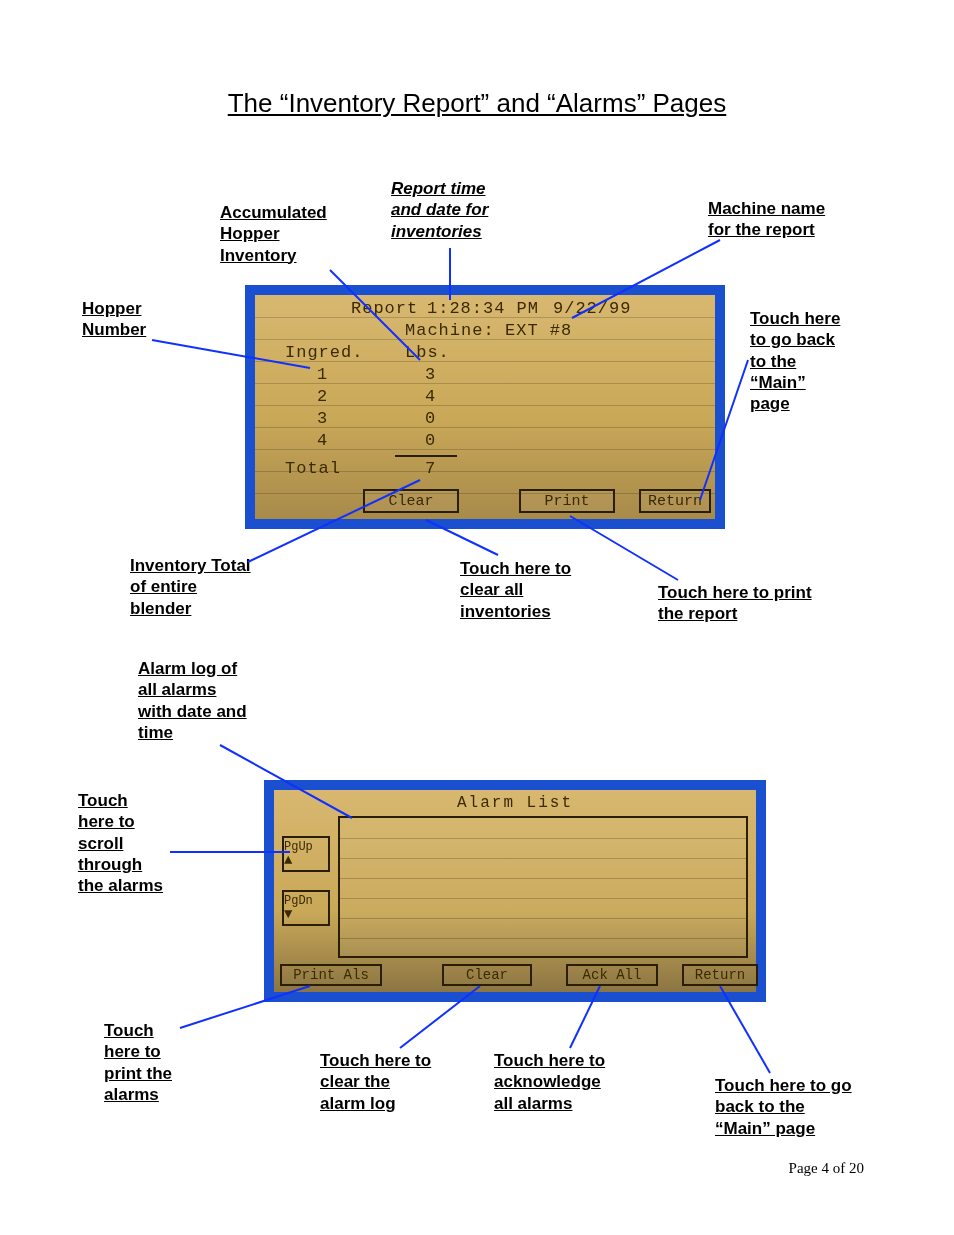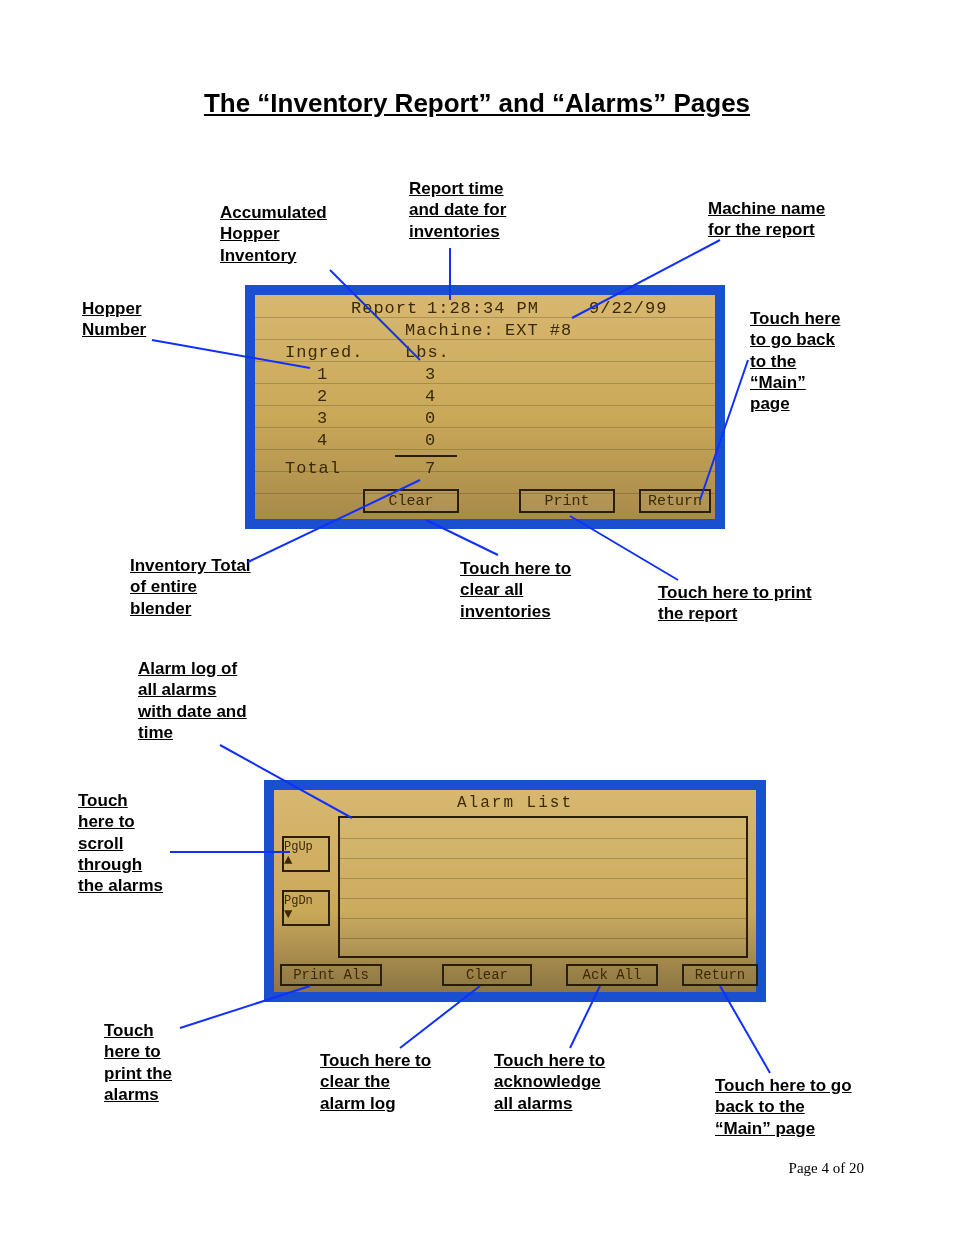--- a/index.html
+++ b/index.html
@@ -11,21 +11,21 @@
     position: relative;
     overflow: hidden;
   }
   .page-title {
     position: absolute;
     top: 88px;
     left: 0;
     width: 100%;
     text-align: center;
     font-size: 26px;
-    font-weight: bold;
+    font-weight: normal;
     text-decoration: underline;
   }
   .annotation {
     position: absolute;
     font-weight: bold;
     text-decoration: underline;
     font-size: 17px;
     line-height: 1.25;
   }
   .page-footer {
@@ -143,21 +143,21 @@
     pointer-events: none;
   }
   svg.overlay line { stroke: #1030ff; stroke-width: 2; }
 </style>
 </head>
 <body>
 
 <h1 class="page-title">The “Inventory Report” and “Alarms” Pages</h1>
 
 <div class="annotation" style="left:220px; top:202px;">Accumulated<br>Hopper<br>Inventory</div>
-<div class="annotation" style="left:409px; top:178px;">Report time<br>and date for<br>inventories</div>
+<div class="annotation" style="left:391px; top:178px;font-style:italic;">Report time<br>and date for<br>inventories</div>
 <div class="annotation" style="left:708px; top:198px;">Machine name<br>for the report</div>
 <div class="annotation" style="left:82px;  top:298px;">Hopper<br>Number</div>
 <div class="annotation" style="left:750px; top:308px;">Touch here<br>to go back<br>to the<br>“Main”<br>page</div>
 <div class="annotation" style="left:130px; top:555px;">Inventory Total<br>of entire<br>blender</div>
 <div class="annotation" style="left:460px; top:558px;">Touch here to<br>clear all<br>inventories</div>
 <div class="annotation" style="left:658px; top:582px;">Touch here to print<br>the report</div>
 <div class="annotation" style="left:138px; top:658px;">Alarm log of<br>all alarms<br>with date and<br>time</div>
 <div class="annotation" style="left:78px;  top:790px;">Touch<br>here to<br>scroll<br>through<br>the alarms</div>
 <div class="annotation" style="left:104px; top:1020px;">Touch<br>here to<br>print the<br>alarms</div>
 <div class="annotation" style="left:320px; top:1050px;">Touch here to<br>clear the<br>alarm log</div>
@@ -172,21 +172,21 @@
     <div class="s1-line" style="top:66px"></div>
     <div class="s1-line" style="top:88px"></div>
     <div class="s1-line" style="top:110px"></div>
     <div class="s1-line" style="top:132px"></div>
     <div class="s1-line" style="top:154px"></div>
     <div class="s1-line" style="top:176px"></div>
     <div class="s1-line" style="top:198px"></div>
 
     <span class="s1-text" style="top:4px; left:96px;">Report</span>
     <span class="s1-text" style="top:4px; left:172px;font-family:Liberation Mono, monospace;">1:28:34 PM</span>
-    <span class="s1-text" style="top:4px; left:298px;margin-left:36px;">9/22/99</span>
+    <span class="s1-text" style="top:4px; left:298px;">9/22/99</span>
     <span class="s1-text" style="top:26px; left:150px;">Machine:</span>
     <span class="s1-text" style="top:26px; left:250px;">EXT #8</span>
 
     <span class="s1-text" style="top:48px; left:30px;">Ingred.</span>
     <span class="s1-text" style="top:48px; left:150px;">Lbs.</span>
 
     <span class="s1-text" style="top:70px; left:62px;">1</span>
     <span class="s1-text" style="top:70px; left:170px;">3</span>
     <span class="s1-text" style="top:92px; left:62px;">2</span>
     <span class="s1-text" style="top:92px; left:170px;">4</span>

